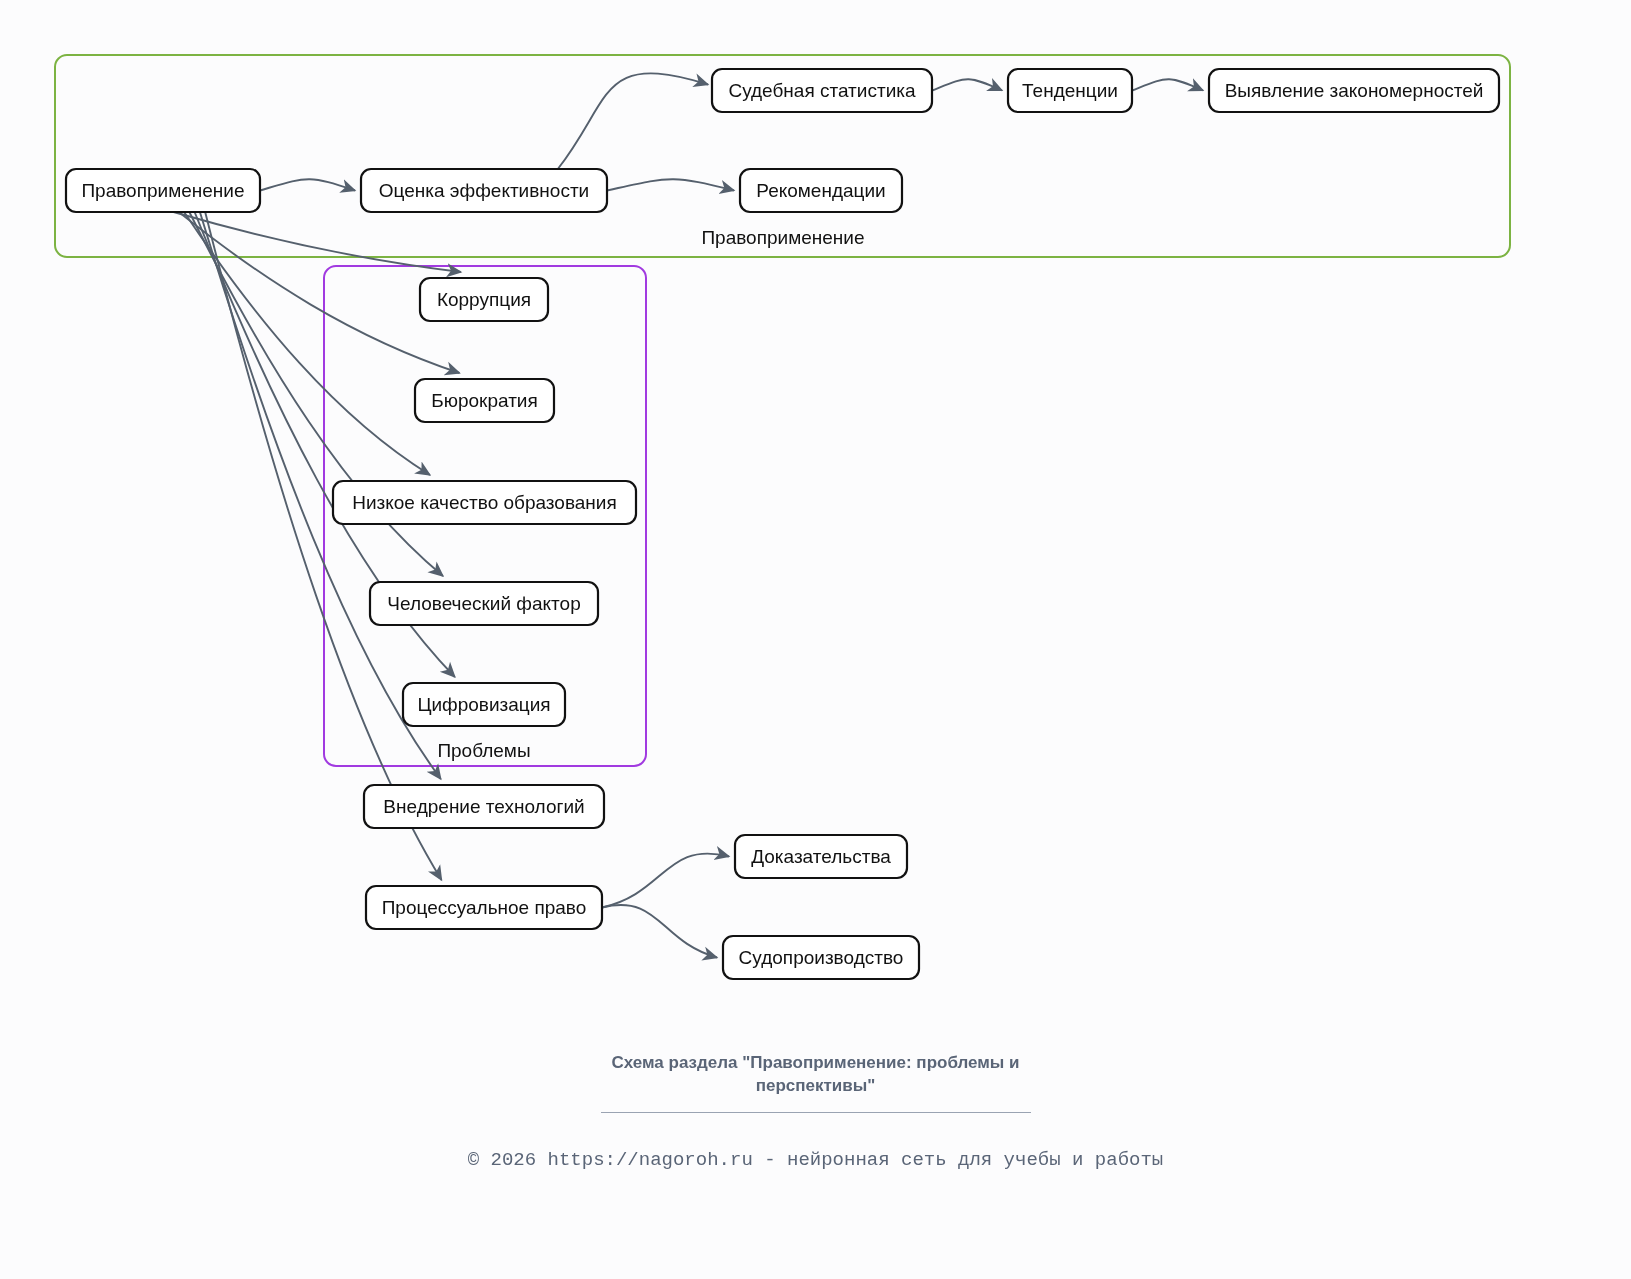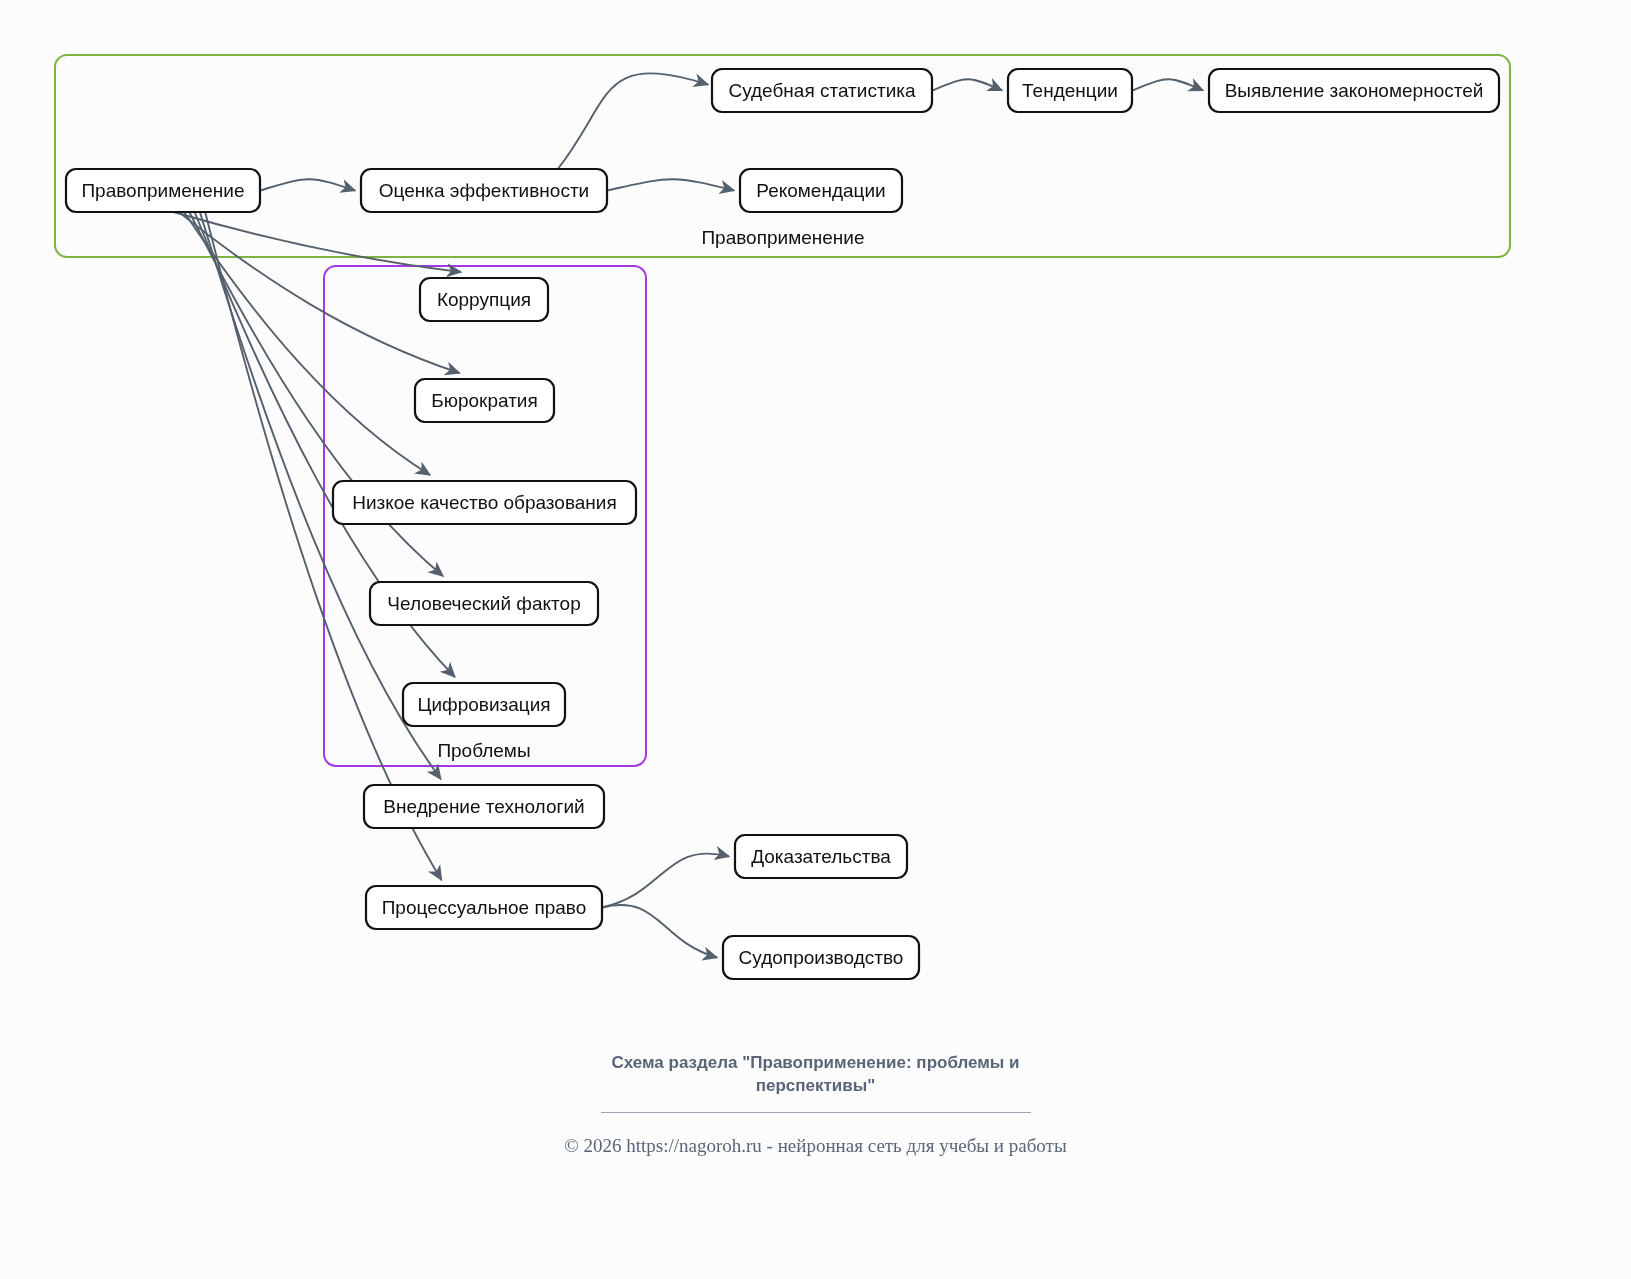--- a/index.html
+++ b/index.html
@@ -76,24 +76,24 @@
     width: 520px;
     margin: 0 auto;
   }
   .footer-rule {
     width: 430px;
     height: 0;
     border-top: 1px solid #9aa3b2;
     margin: 14px auto 0 auto;
   }
   .footer-copy {
-    font-family: Liberation Serif, serif;
+    font-family: Liberation Mono, monospace;
     font-size: 19px;
     color: #5a6577;
-    margin-top: 22px;
+    margin-top: 36px;
   }
 </style>
 </head>
 <body>
 
 <div id="canvas">
   <svg class="diagram-svg" viewBox="0 0 1631 1279">
     <defs>
       <marker id="arrowhead" viewBox="0 0 12 12" refX="10" refY="6" markerWidth="9" markerHeight="9" orient="auto-start-reverse">
         <path d="M 0 1 L 11 6 L 0 11 L 3 6 z" fill="#55606d"></path>

